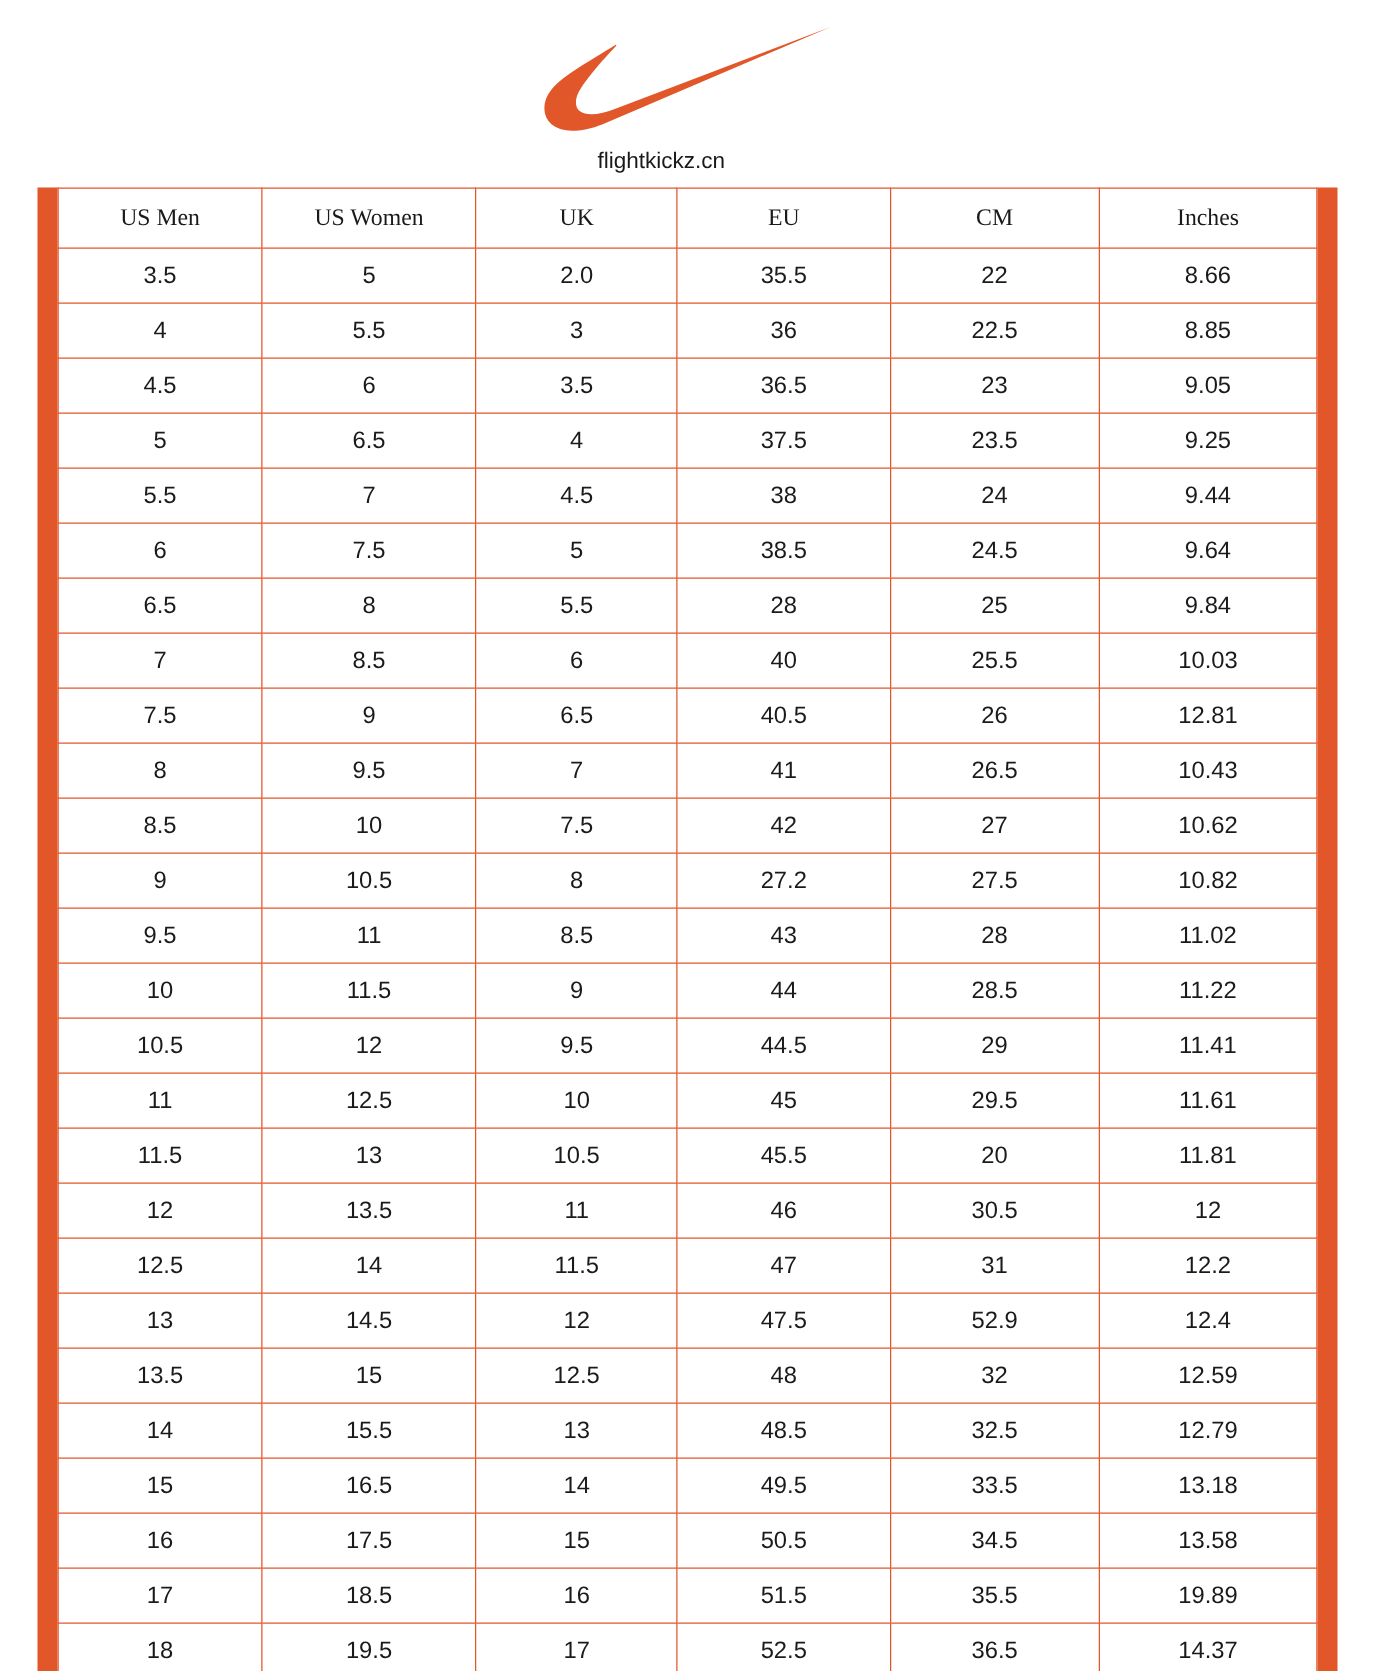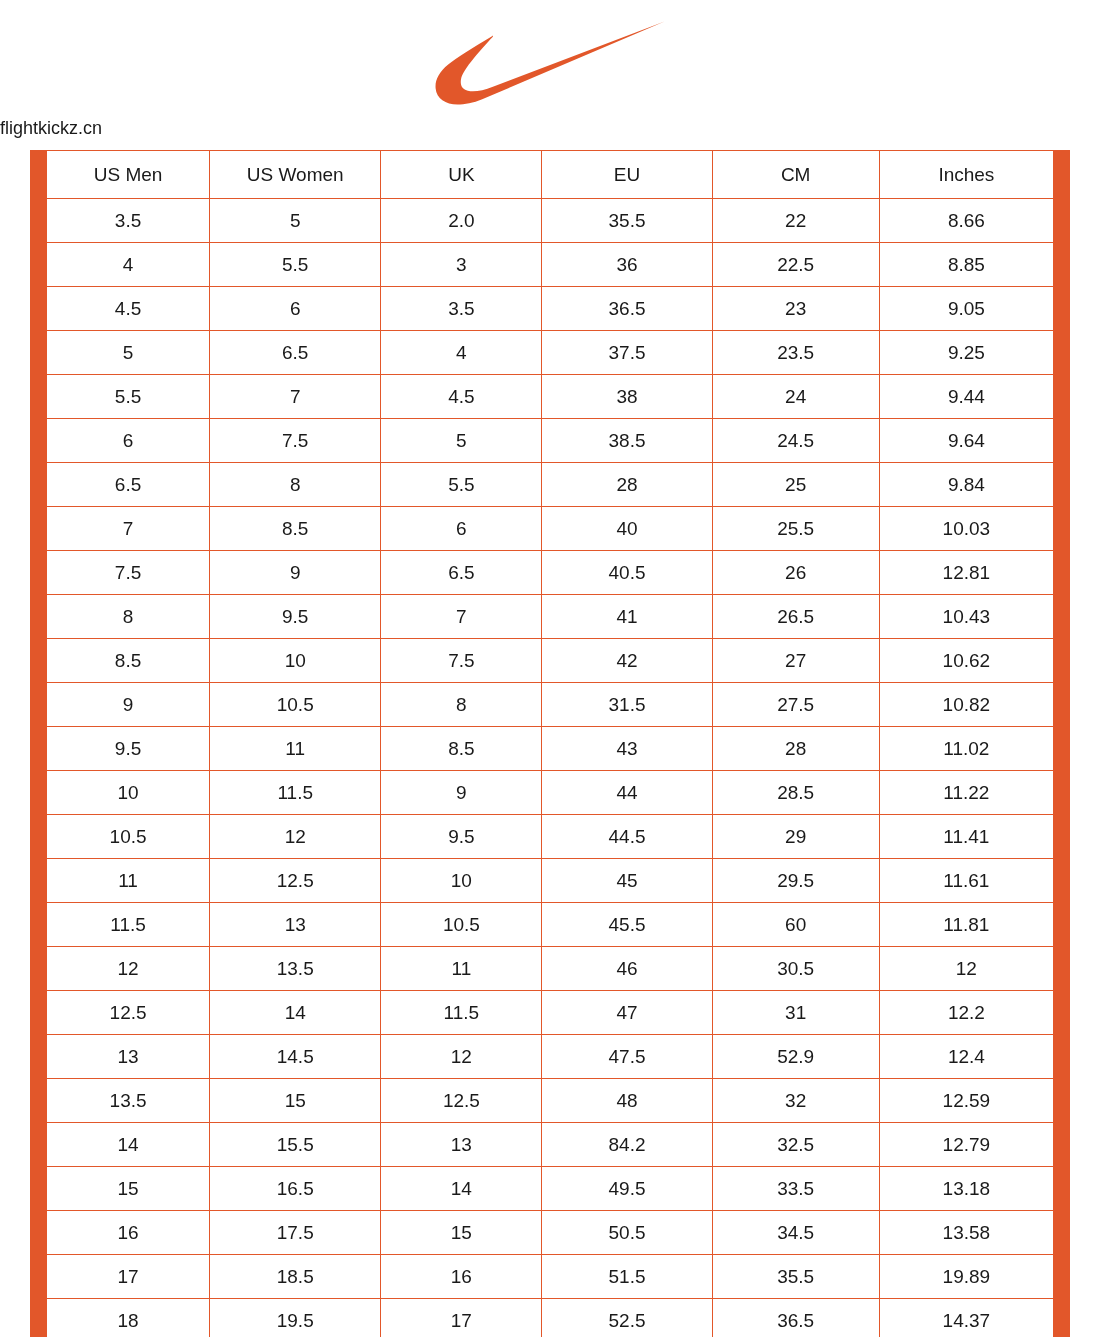--- a/index.html
+++ b/index.html
@@ -30,21 +30,21 @@
     padding-top: 8px;
     box-sizing: border-box;
   }
   .swoosh {
     width: 230px;
     height: 84px;
     display: block;
   }
   .brand-line {
     width: 100%;
-    text-align: left;
+    text-align: center;
     padding-right: 42px;
     box-sizing: border-box;
     font-size: 18px;
     color: #1a1a1a;
     height: 28px;
     line-height: 20px;
   }
   .table-shell {
     position: relative;
     margin: 4px 30px 0 30px;
@@ -63,20 +63,21 @@
     font-size: 19px;
     height: 43px;
     padding: 0;
     color: #1a1a1a;
     font-weight: 400;
     line-height: 22px;
   }
   table.size-chart tr.header-row td {
     font-size: 19px;
     height: 47px;
+    font-family: Liberation Serif, serif;
   }
   .col-1 { width: 16.2%; }
   .col-2 { width: 17.0%; }
   .col-3 { width: 16.0%; }
   .col-4 { width: 16.9%; }
   .col-5 { width: 16.6%; }
   .col-6 { width: 17.3%; }
 </style>
 </head>
 <body>
@@ -197,21 +198,21 @@
             <td>10</td>
             <td>7.5</td>
             <td>42</td>
             <td>27</td>
             <td>10.62</td>
           </tr>
           <tr>
             <td>9</td>
             <td>10.5</td>
             <td>8</td>
-            <td>31.5</td>
+            <td>27.2</td>
             <td>27.5</td>
             <td>10.82</td>
           </tr>
           <tr>
             <td>9.5</td>
             <td>11</td>
             <td>8.5</td>
             <td>43</td>
             <td>28</td>
             <td>11.02</td>
@@ -238,21 +239,21 @@
             <td>10</td>
             <td>45</td>
             <td>29.5</td>
             <td>11.61</td>
           </tr>
           <tr>
             <td>11.5</td>
             <td>13</td>
             <td>10.5</td>
             <td>45.5</td>
-            <td>60</td>
+            <td>20</td>
             <td>11.81</td>
           </tr>
           <tr>
             <td>12</td>
             <td>13.5</td>
             <td>11</td>
             <td>46</td>
             <td>30.5</td>
             <td>12</td>
           </tr>
@@ -277,21 +278,21 @@
             <td>15</td>
             <td>12.5</td>
             <td>48</td>
             <td>32</td>
             <td>12.59</td>
           </tr>
           <tr>
             <td>14</td>
             <td>15.5</td>
             <td>13</td>
-            <td>84.2</td>
+            <td>48.5</td>
             <td>32.5</td>
             <td>12.79</td>
           </tr>
           <tr>
             <td>15</td>
             <td>16.5</td>
             <td>14</td>
             <td>49.5</td>
             <td>33.5</td>
             <td>13.18</td>

